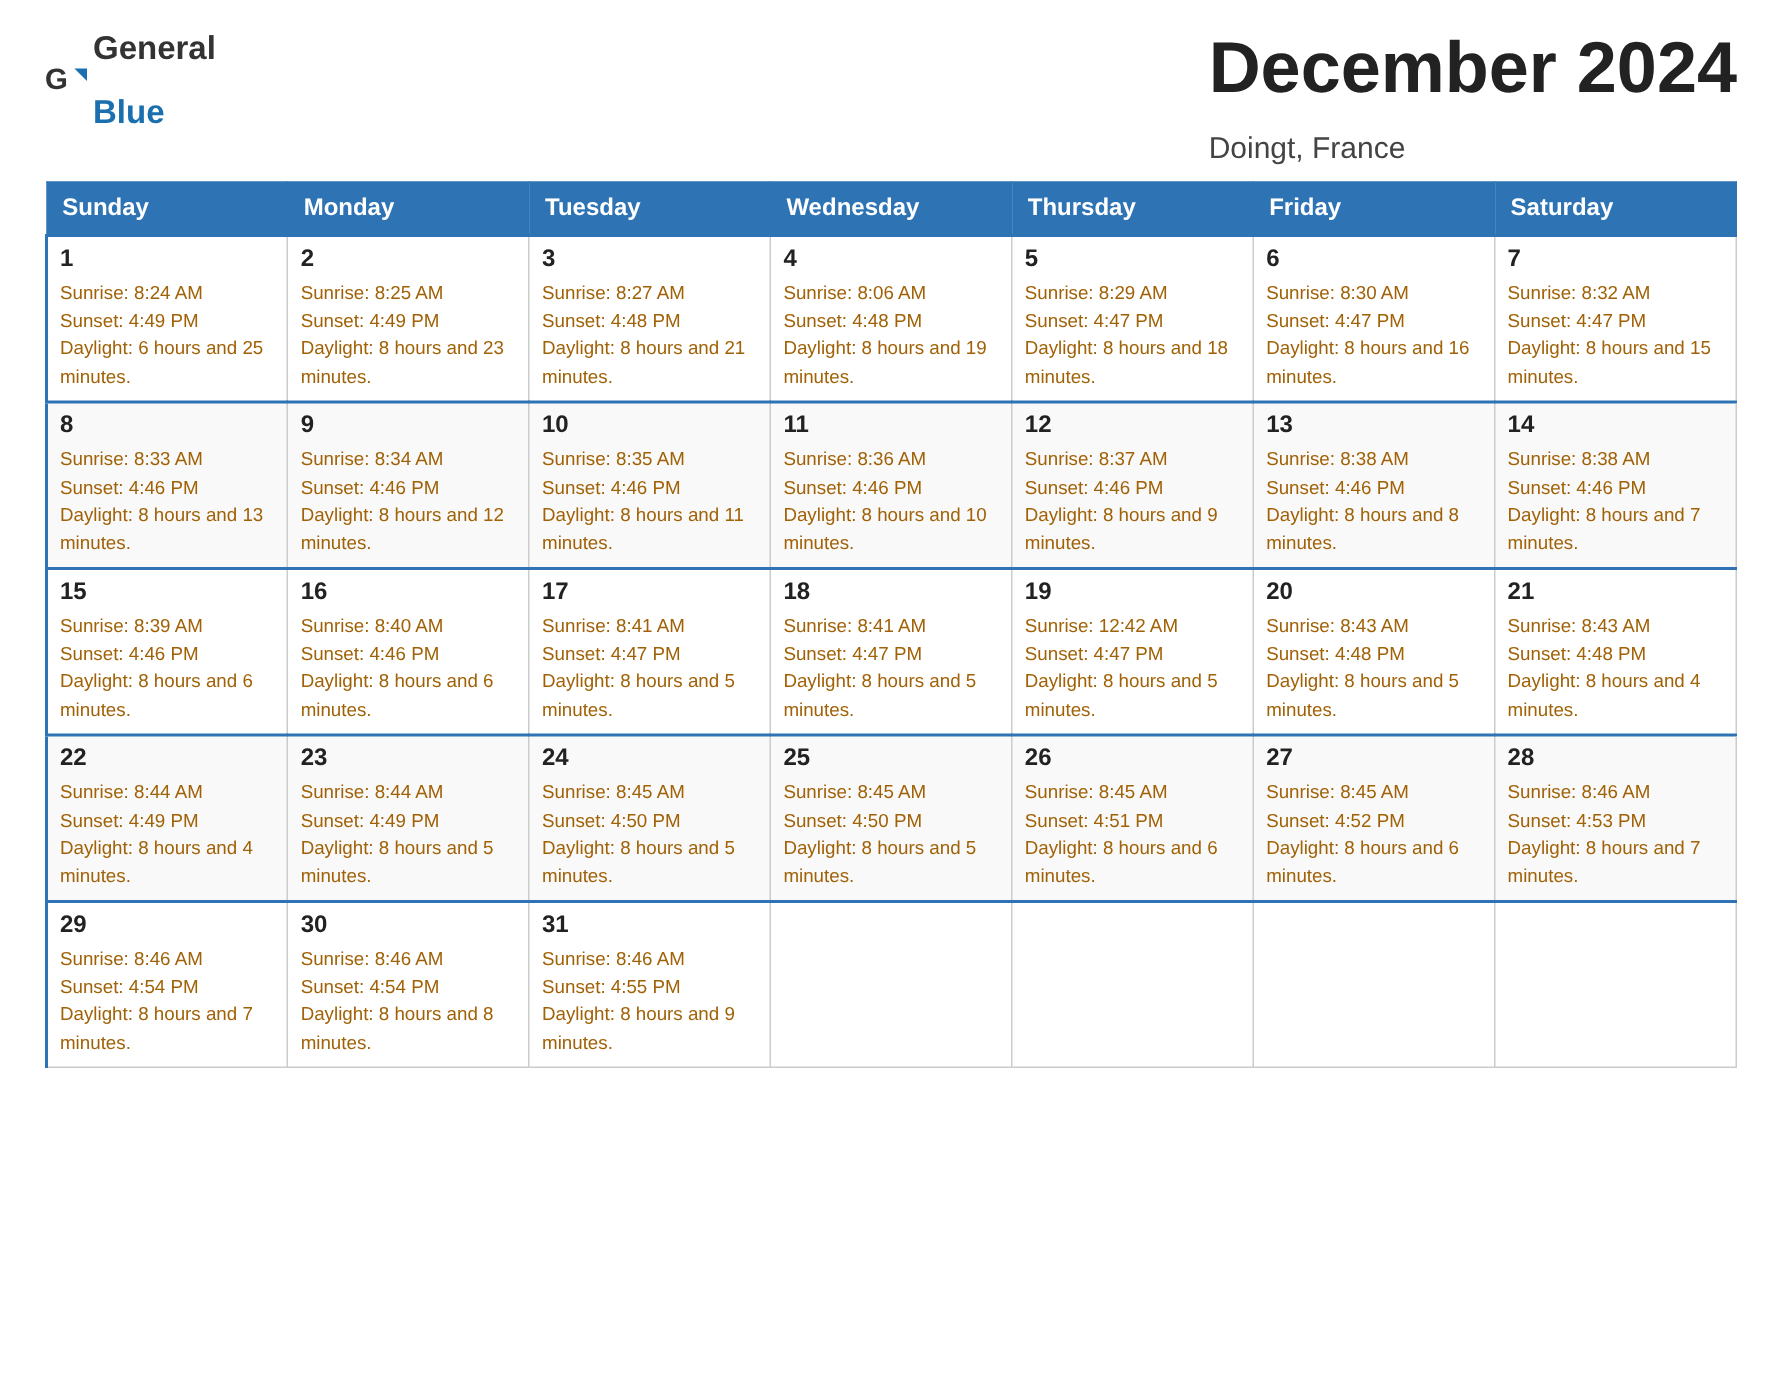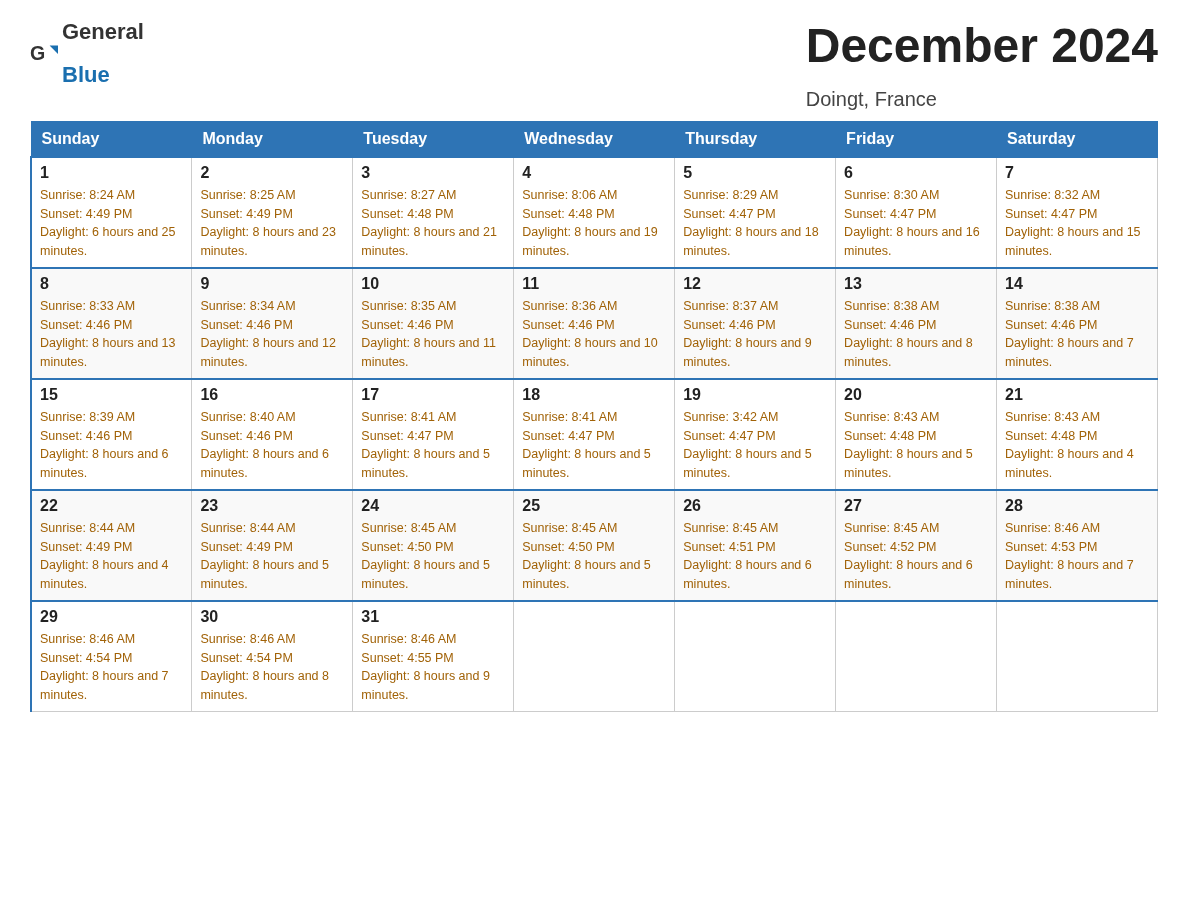--- a/index.html
+++ b/index.html
@@ -264,21 +264,21 @@
         <span class="day-number">18</span>
         <div class="day-info">
           <span>Sunrise: 8:41 AM</span><br>
           <span>Sunset: 4:47 PM</span><br>
           <span>Daylight: 8 hours and 5 minutes.</span>
         </div>
       </td>
         <td>
         <span class="day-number">19</span>
         <div class="day-info">
-          <span>Sunrise: 3:42 AM</span><br>
+          <span>Sunrise: 12:42 AM</span><br>
           <span>Sunset: 4:47 PM</span><br>
           <span>Daylight: 8 hours and 5 minutes.</span>
         </div>
       </td>
         <td>
         <span class="day-number">20</span>
         <div class="day-info">
           <span>Sunrise: 8:43 AM</span><br>
           <span>Sunset: 4:48 PM</span><br>
           <span>Daylight: 8 hours and 5 minutes.</span>

